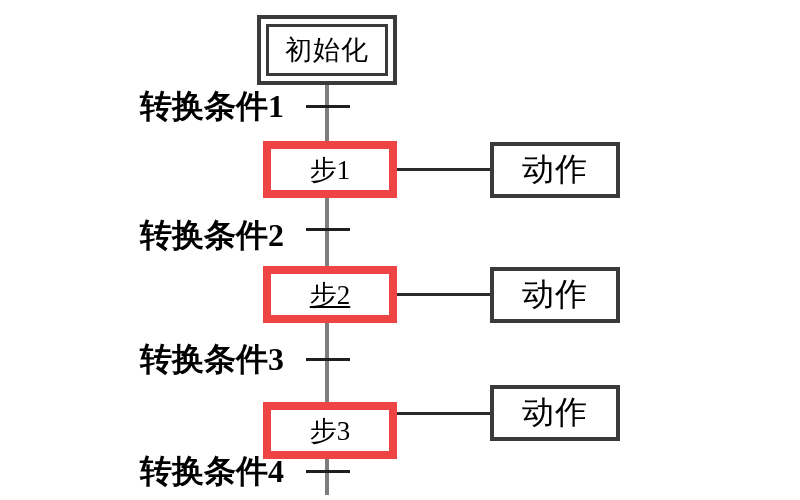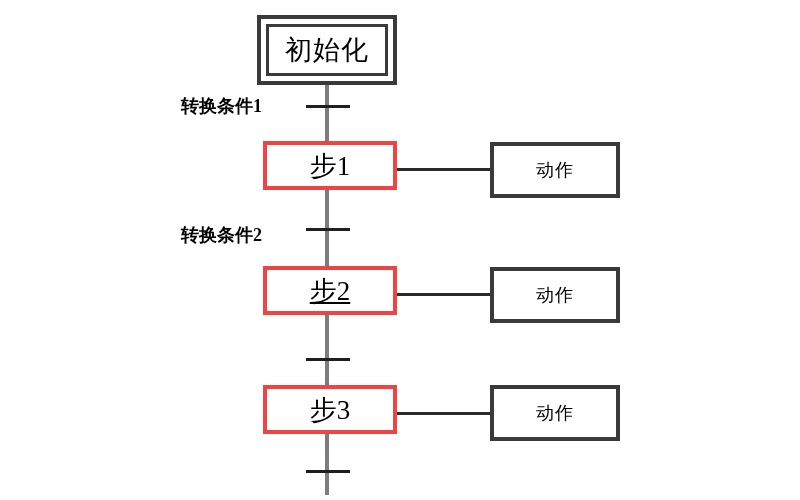--- a/index.html
+++ b/index.html
@@ -62,60 +62,60 @@
   .tick2 { top: 228px; }
   .tick3 { top: 358px; }
   .tick4 { top: 470px; }
   
   .tlabel {
     position: absolute;
     left: 140px;
     width: 163px;
     height: 30px;
     line-height: 30px;
-    text-align: center;
-    font-size: 18px;
+    text-align: left;
+    font-size: 32px;
     font-weight: bold;
     white-space: nowrap;
   }
   .tlabel1 { top: 91px; }
   .tlabel2 { top: 220px; }
   .tlabel3 { top: 344px; }
   .tlabel4 { top: 456px; }
   
   .step-box {
     position: absolute;
     left: 263px;
     width: 134px;
-    height: 49px;
+    height: 57px;
     box-sizing: border-box;
-    border: 4px solid #ef4444;
+    border: 8px solid #ef4444;
     background: #ffffff;
     display: flex;
     align-items: center;
     justify-content: center;
     font-size: 27px;
     z-index: 2;
   }
   .step1 { top: 141px; }
   .step2 { top: 266px; text-decoration: underline; }
-  .step3 { top: 385px; text-align: center; }
+  .step3 { top: 402px; text-align: center; }
   
   .action-box {
     position: absolute;
     left: 490px;
     width: 130px;
     height: 56px;
     box-sizing: border-box;
     border: 4px solid #3a3a3a;
     background: #ffffff;
     display: flex;
     align-items: center;
     justify-content: center;
-    font-size: 18px;
+    font-size: 32px;
     letter-spacing: 1px;
     z-index: 2;
   }
   .action1 { top: 142px; }
   .action2 { top: 267px; }
   .action3 { top: 385px; }
   
   .connector {
     position: absolute;
     left: 396px;
@@ -156,25 +156,27 @@
   <div class="tick tick2"></div>
 
   <div class="step-box step2">
     <span>步2</span>
   </div>
   <div class="connector conn2"></div>
   <div class="action-box action2">
     <span>动作</span>
   </div>
 
+  <div class="tlabel tlabel3">转换条件3</div>
   <div class="tick tick3"></div>
 
   <div class="step-box step3">
     <span>步3</span>
   </div>
   <div class="connector conn3"></div>
   <div class="action-box action3">
     <span>动作</span>
   </div>
 
+  <div class="tlabel tlabel4">转换条件4</div>
   <div class="tick tick4"></div>
 
 </div>
 
 </body></html>

